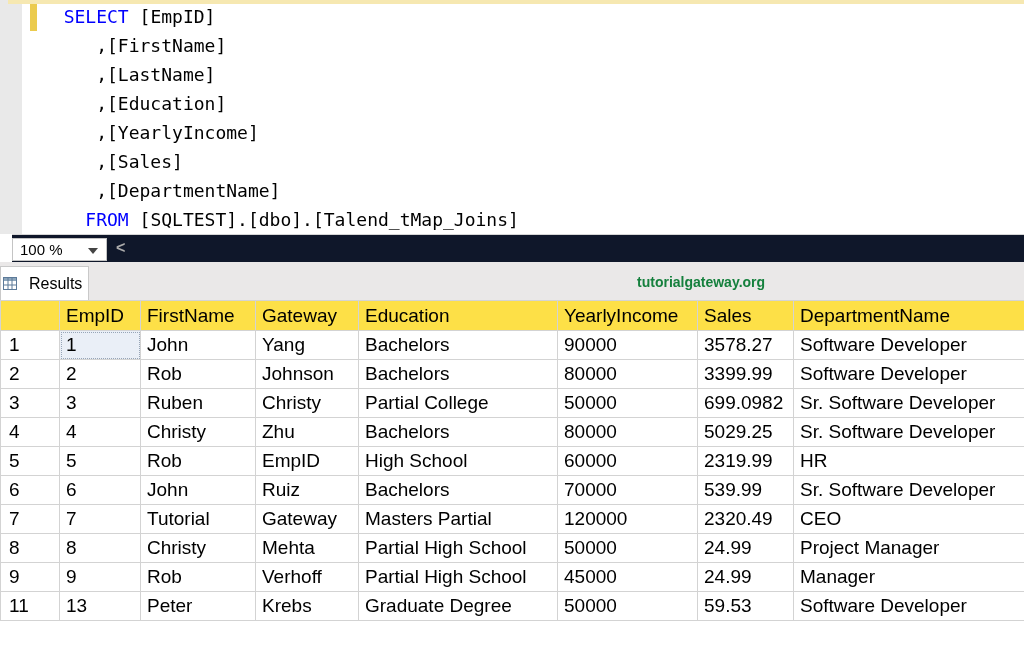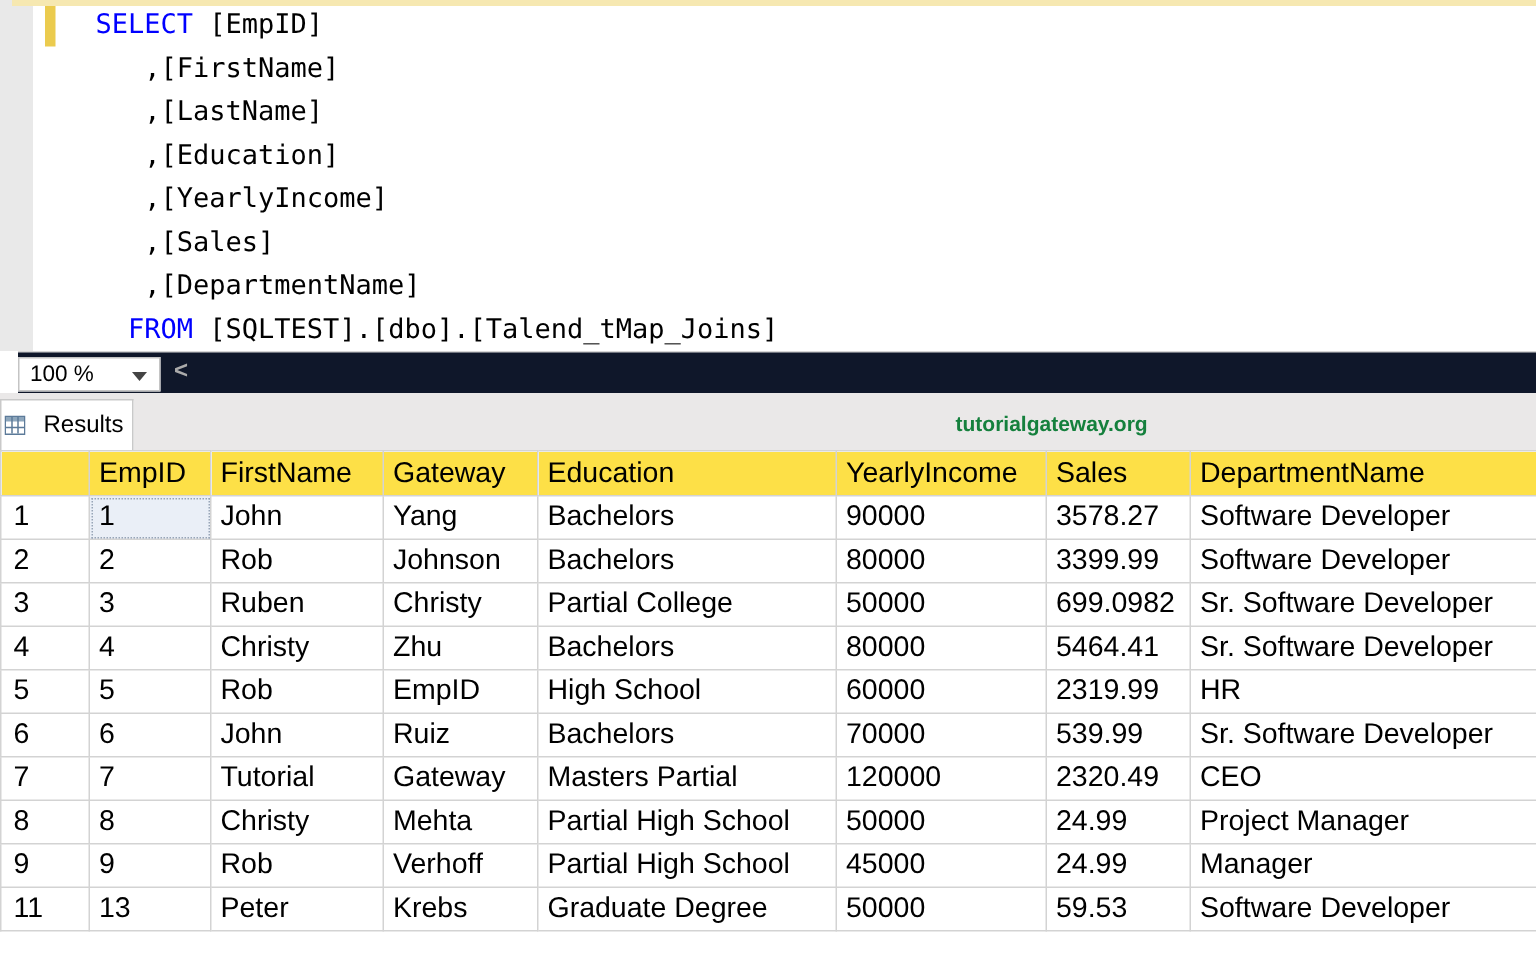--- a/index.html
+++ b/index.html
@@ -139,21 +139,21 @@
             <td>699.0982</td>
             <td>Sr. Software Developer</td>
           </tr>
           <tr>
             <th>4</th>
             <td>4</td>
             <td>Christy</td>
             <td>Zhu</td>
             <td>Bachelors</td>
             <td>80000</td>
-            <td>5464.41</td>
+            <td>5029.25</td>
             <td>Sr. Software Developer</td>
           </tr>
           <tr>
             <th>5</th>
             <td>5</td>
             <td>Rob</td>
             <td>EmpID</td>
             <td>High School</td>
             <td>60000</td>
             <td>2319.99</td>

